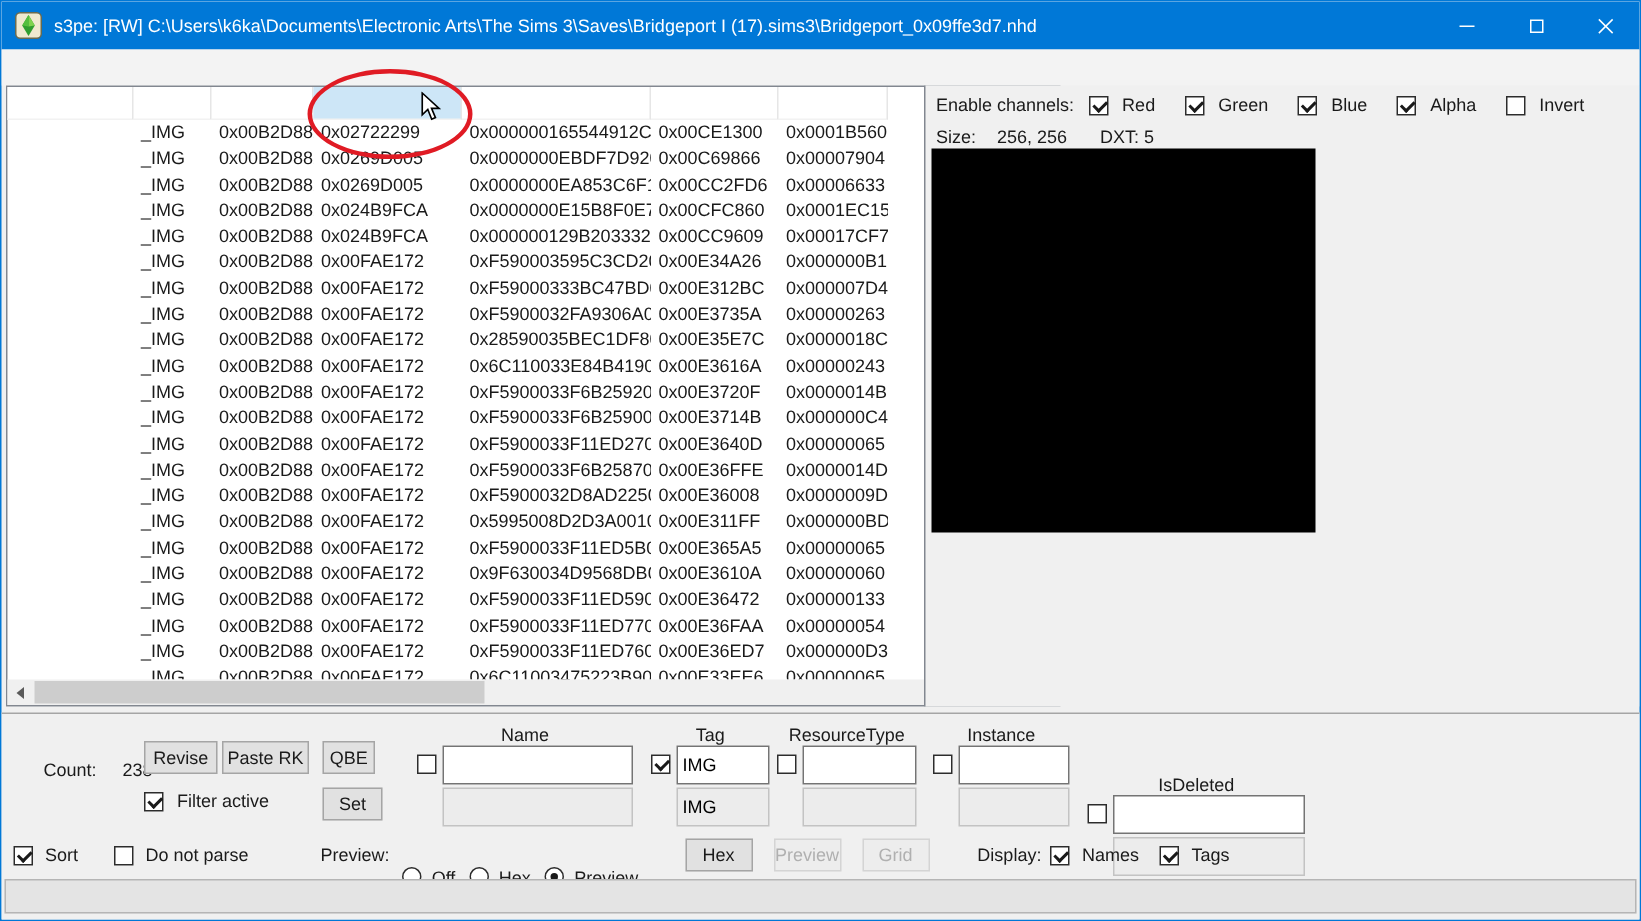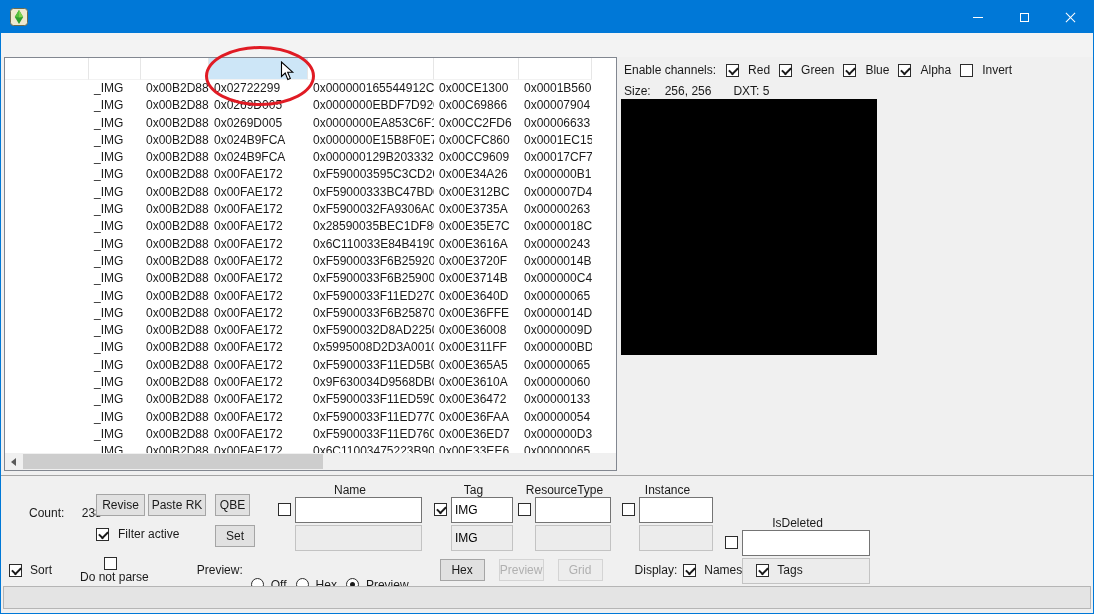--- a/index.html
+++ b/index.html
@@ -70,21 +70,21 @@
   
   .annotation-ellipse { position:absolute; left:204px; top:45px; width:110px; height:60px;
                         border:3px solid #e01b24; border-radius:50%; pointer-events:none; z-index:40; }
   .mouse-cursor { position:absolute; left:279px; top:60px; z-index:41; pointer-events:none; }
 
   
   .right-panel { position:absolute; left:615px; top:56px; width:477px; height:414px;
                  background:#f0f0f0; border-left:1px solid #828790; }
   .channels-row { position:absolute; left:7px; top:6px; display:flex; align-items:center; }
   .channels-row .lbl { margin-right:10px; }
-  .chan { display:flex; align-items:center; margin-right:9px; }
+  .chan { display:flex; align-items:center; margin-right:20px; }
   .chan span { margin-left:5px; }
   .size-row { position:absolute; left:7px; top:27px; display:flex; }
   .size-row .sv { margin-left:14px; }
   .size-row .dxt { margin-left:22px; }
   .preview-image { position:absolute; left:4px; top:42px; width:256px; height:256px; background:#000; }
 
   
   .bottom-panel { position:absolute; left:0; top:474px; width:1094px; height:140px;
                   background:#f0f0f0; border-top:1px solid #a5a5a5; }
   .count-group { position:absolute; left:28px; top:30px; }
@@ -119,21 +119,21 @@
   .filter-field:nth-of-type(4){ left:621px; } .filter-field:nth-of-type(4) .tb{ width:74px; }
   .filter-field:nth-of-type(5){ left:724px;margin-top:33px; } .filter-field:nth-of-type(5) .tb{ width:128px; }
   .filter-field:nth-of-type(6){ left:877px; } .filter-field:nth-of-type(6) .tb{ width:48px; }
   .filter-field:nth-of-type(7){ left:953px; } .filter-field:nth-of-type(7) .tb{ width:49px; }
 
   
   .footer-row { position:absolute; left:8px; top:82px; height:24px; display:flex; align-items:center; }
   .chk { display:flex; align-items:center; }
   .chk span { margin-left:4px; }
   .f-sort { margin-right:24px; }
-  .f-dnp  { margin-right:48px;flex-direction:column; }
+  .f-dnp  { margin-right:48px; }
   .f-prevlbl { margin-right:8px; }
   .radio-opt { display:flex; align-items:center; margin-right:9px;margin-top:29px; }
   .radio-opt span { margin-left:3px; }
   .btn-hex     { margin-left:22px; width:45px; }
   .btn-preview { margin-left:14px; width:45px; }
   .btn-grid    { margin-left:14px; width:45px; }
   .f-displbl { margin-left:32px; margin-right:6px; }
   .f-names { margin-right:14px; }
 
   .status-strip { position:absolute; left:2px; top:110px; width:1088px; height:23px;
@@ -144,20 +144,21 @@
 
 <div class="window">
 
   <div class="titlebar">
     <svg class="app-icon" viewBox="0 0 18 18">
       <rect x="0.5" y="0.5" width="17" height="17" rx="3" fill="#efe9d0" stroke="#6b6b4f"></rect>
       <polygon points="9,2 13.2,9 9,16 4.8,9" fill="#2f9e2f"></polygon>
       <polygon points="9,2 13.2,9 9,9.6" fill="#7fd34f"></polygon>
       <polygon points="9,2 4.8,9 9,9.6" fill="#54bf3e"></polygon>
     </svg>
+    <div class="title-text">s3pe: [RW] C:\Users\k6ka\Documents\Electronic Arts\The Sims 3\Saves\Bridgeport I (17).sims3\Bridgeport_0x09ffe3d7.nhd</div>
     <div class="win-controls">
       <button class="win-btn">
           <span class="glyph-min"></span>
         </button>
       <button class="win-btn">
           <span class="glyph-max"></span>
         </button>
       <button class="win-btn">
           <span class="glyph-close"></span>
         </button>

